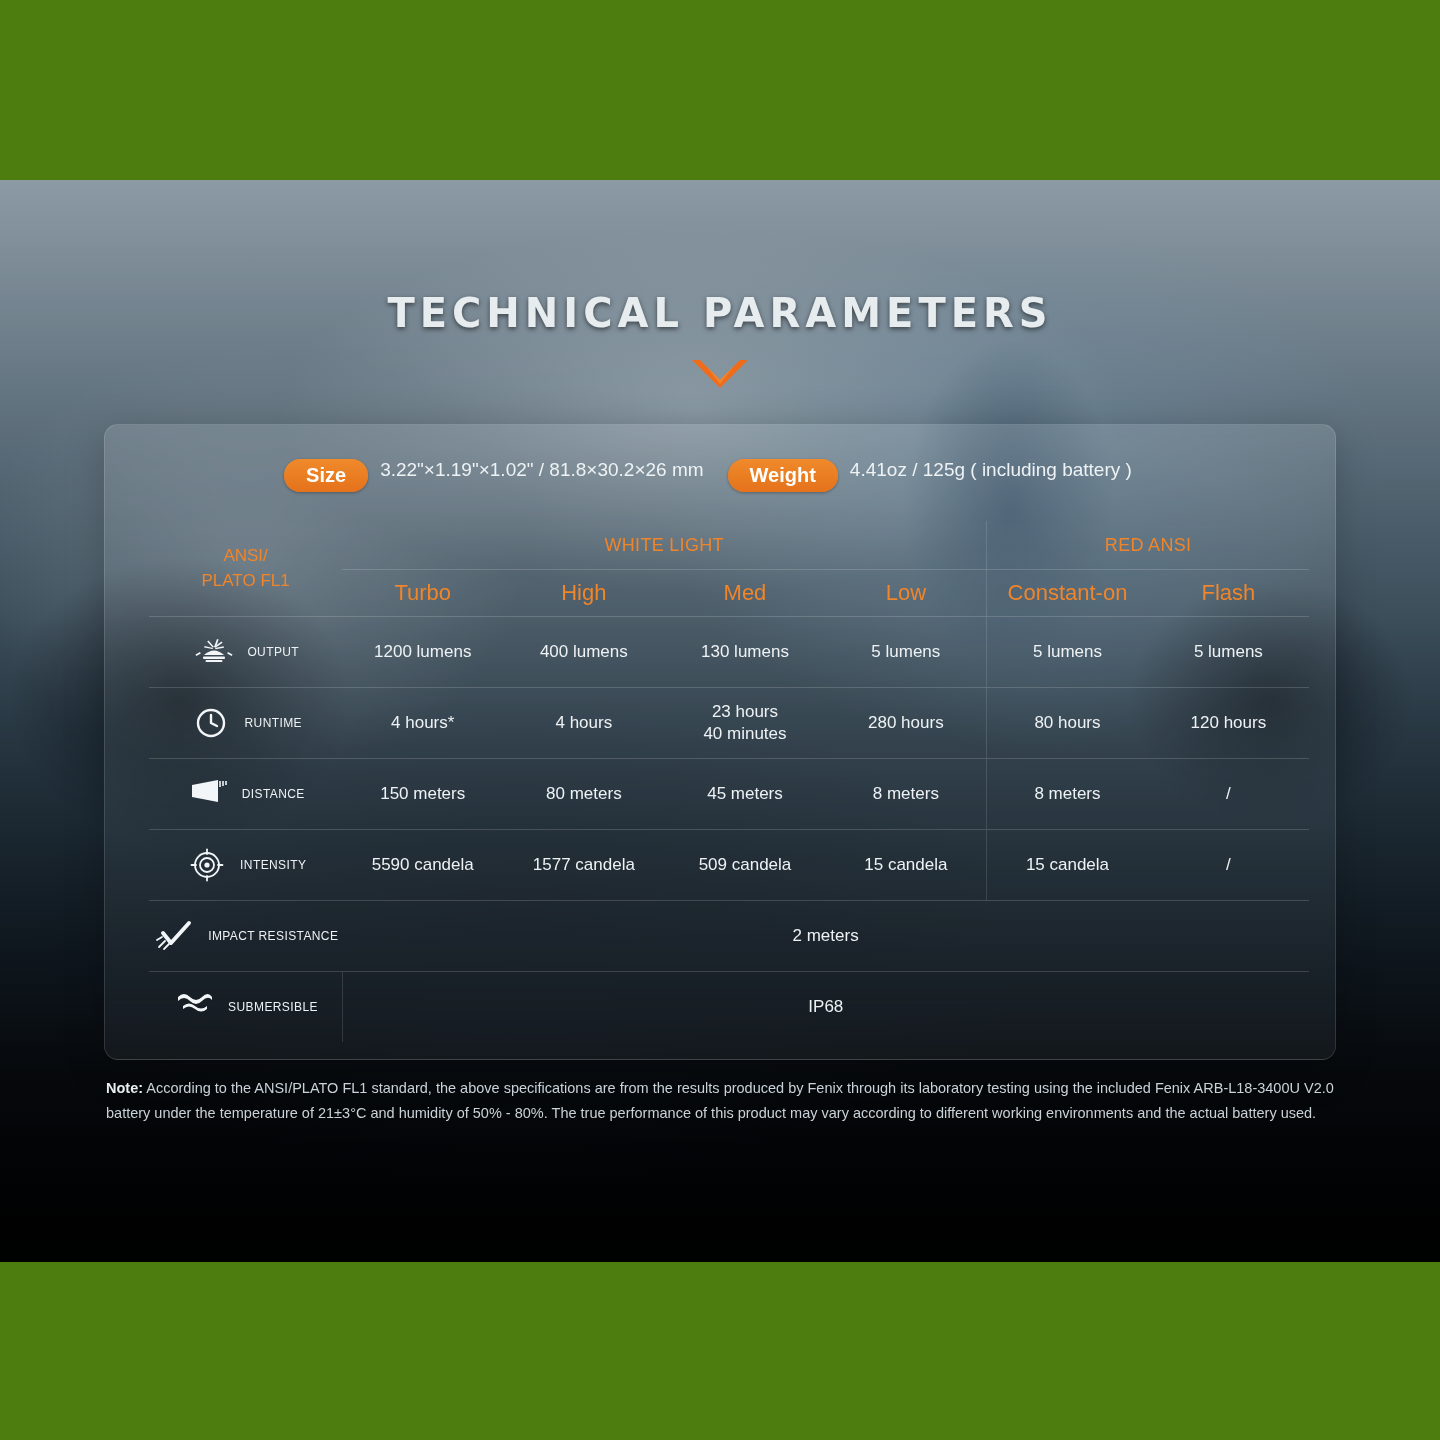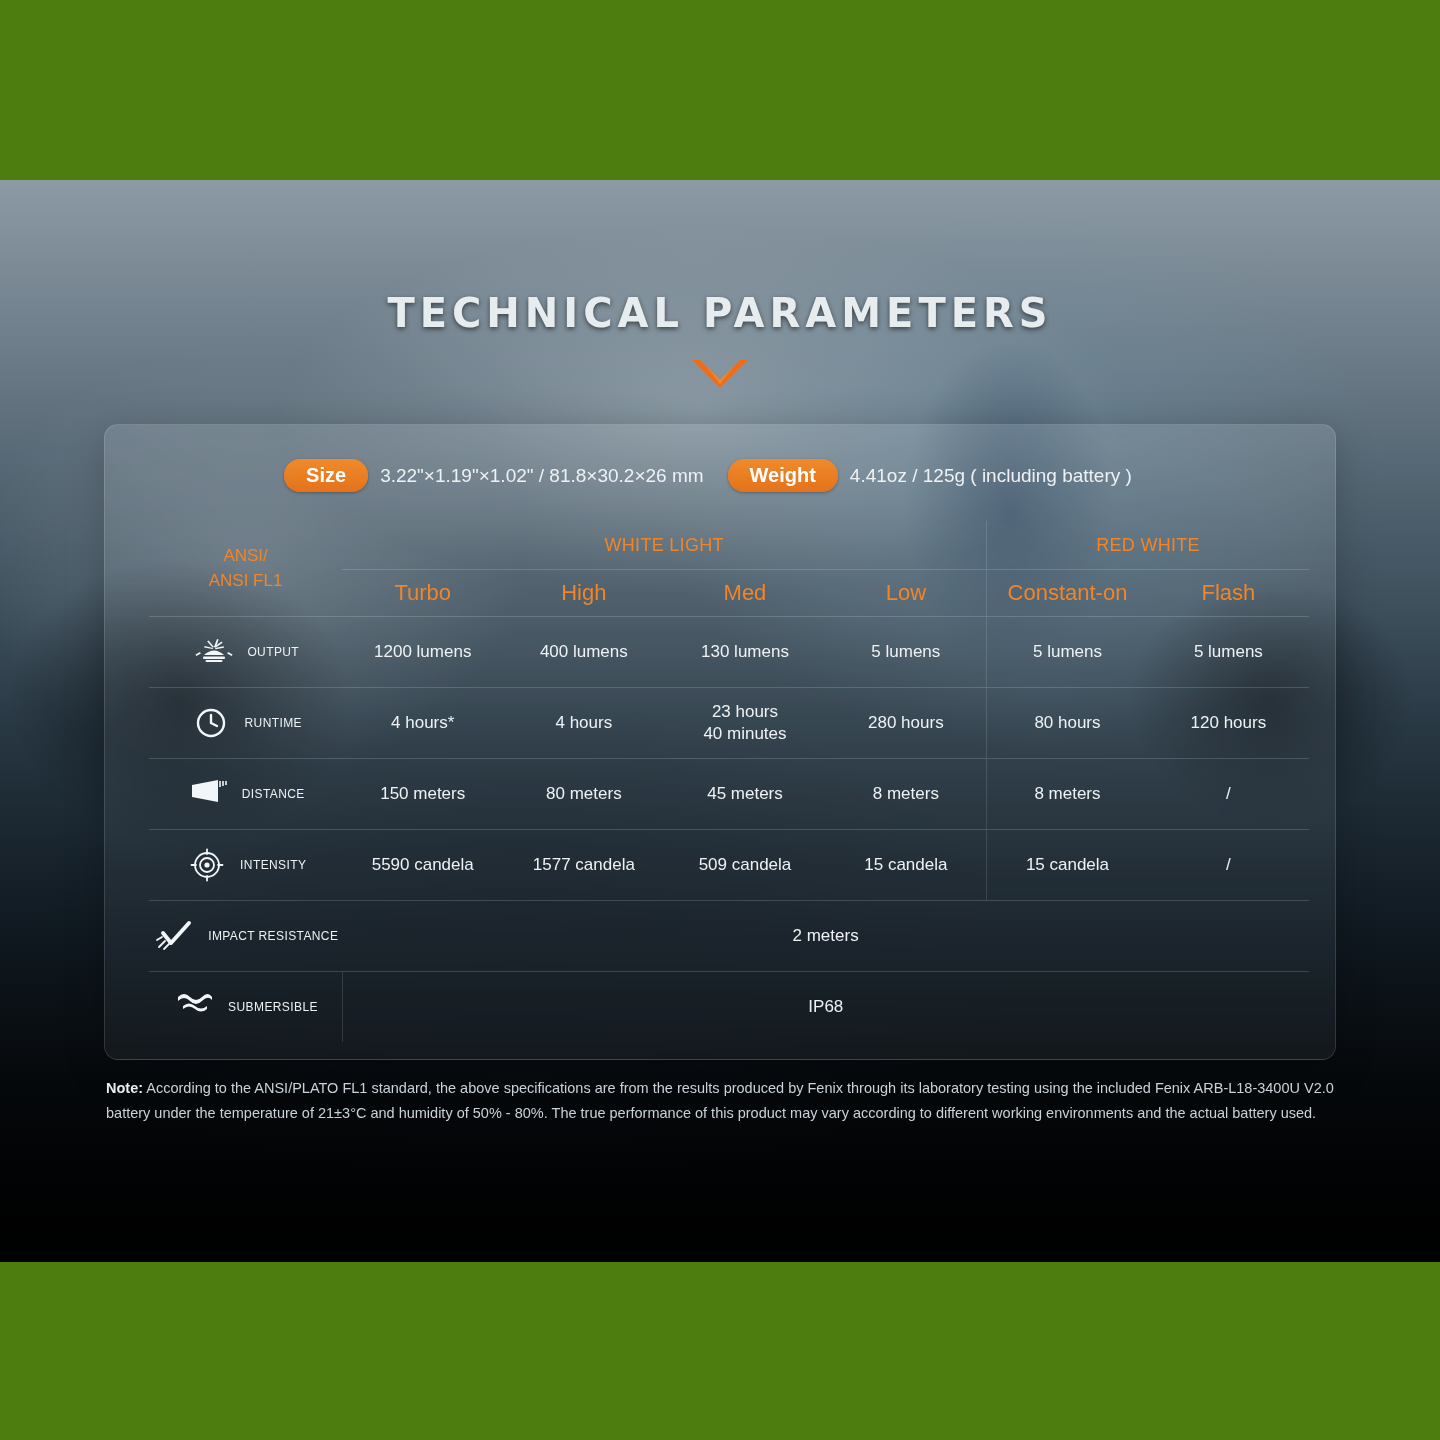--- a/index.html
+++ b/index.html
@@ -98,21 +98,21 @@
   }
 
   
   .sw-row {
     position: absolute;
     left: 0;
     top: 34px;
     width: 100%;
     display: flex;
     justify-content: center;
-    align-items: center;
+    align-items: flex-start;
     gap: 0;
   }
   .pill {
     display: inline-flex;
     align-items: center;
     justify-content: center;
     background: linear-gradient(180deg, #f08a2b 0%, #e4721b 100%);
     color: #ffffff;
     font-weight: bold;
     font-size: 20px;
@@ -247,24 +247,24 @@
           <col class="col-mode">
           <col class="col-mode">
           <col class="col-mode">
         <col class="col-mode">
           <col class="col-mode">
       </colgroup>
       <thead>
         <tr>
           <td rowspan="2" class="ansi-cell">
             <div>ANSI/</div>
-            <div>ANSI FL1</div>
+            <div>PLATO FL1</div>
           </td>
           <td colspan="4" class="grp-white hdr-underline">WHITE LIGHT</td>
-          <td colspan="2" class="grp-red hdr-underline vline-left">RED WHITE</td>
+          <td colspan="2" class="grp-red hdr-underline vline-left">RED ANSI</td>
         </tr>
         <tr>
           <td class="mode-head">Turbo</td>
           <td class="mode-head">High</td>
           <td class="mode-head">Med</td>
           <td class="mode-head">Low</td>
           <td class="mode-head vline-left">Constant-on</td>
           <td class="mode-head">Flash</td>
         </tr>
       </thead>

